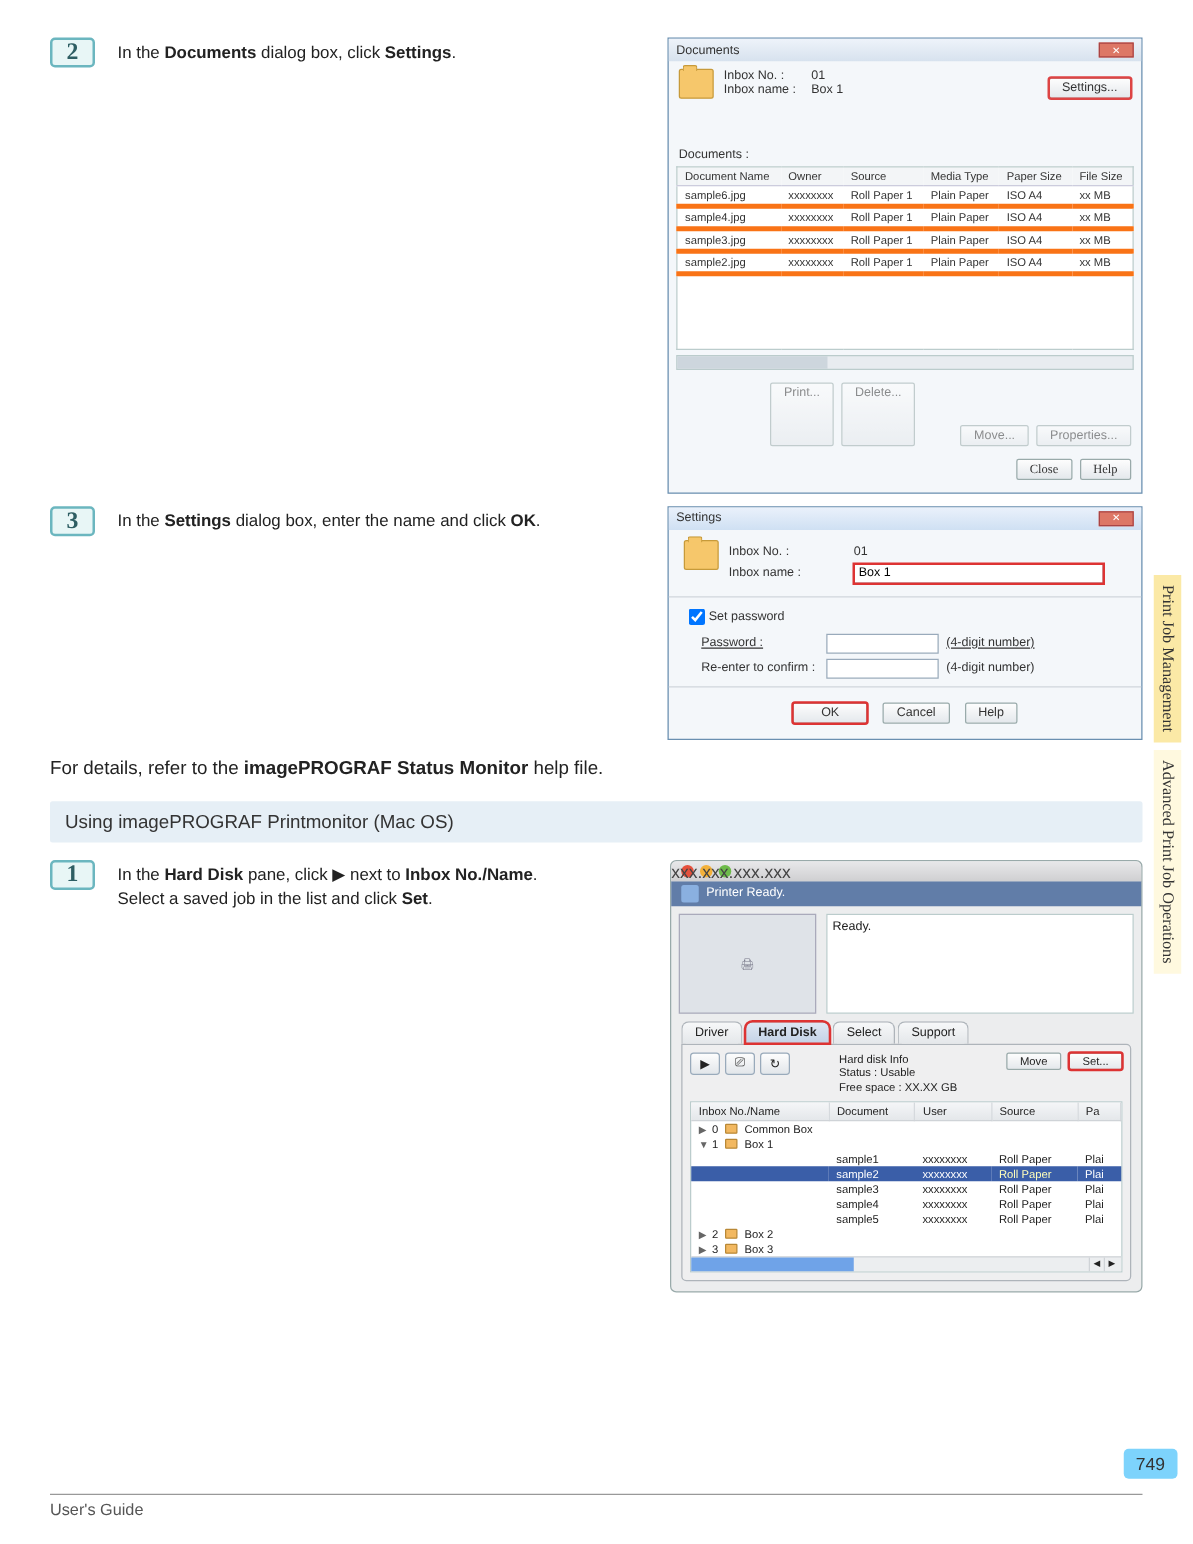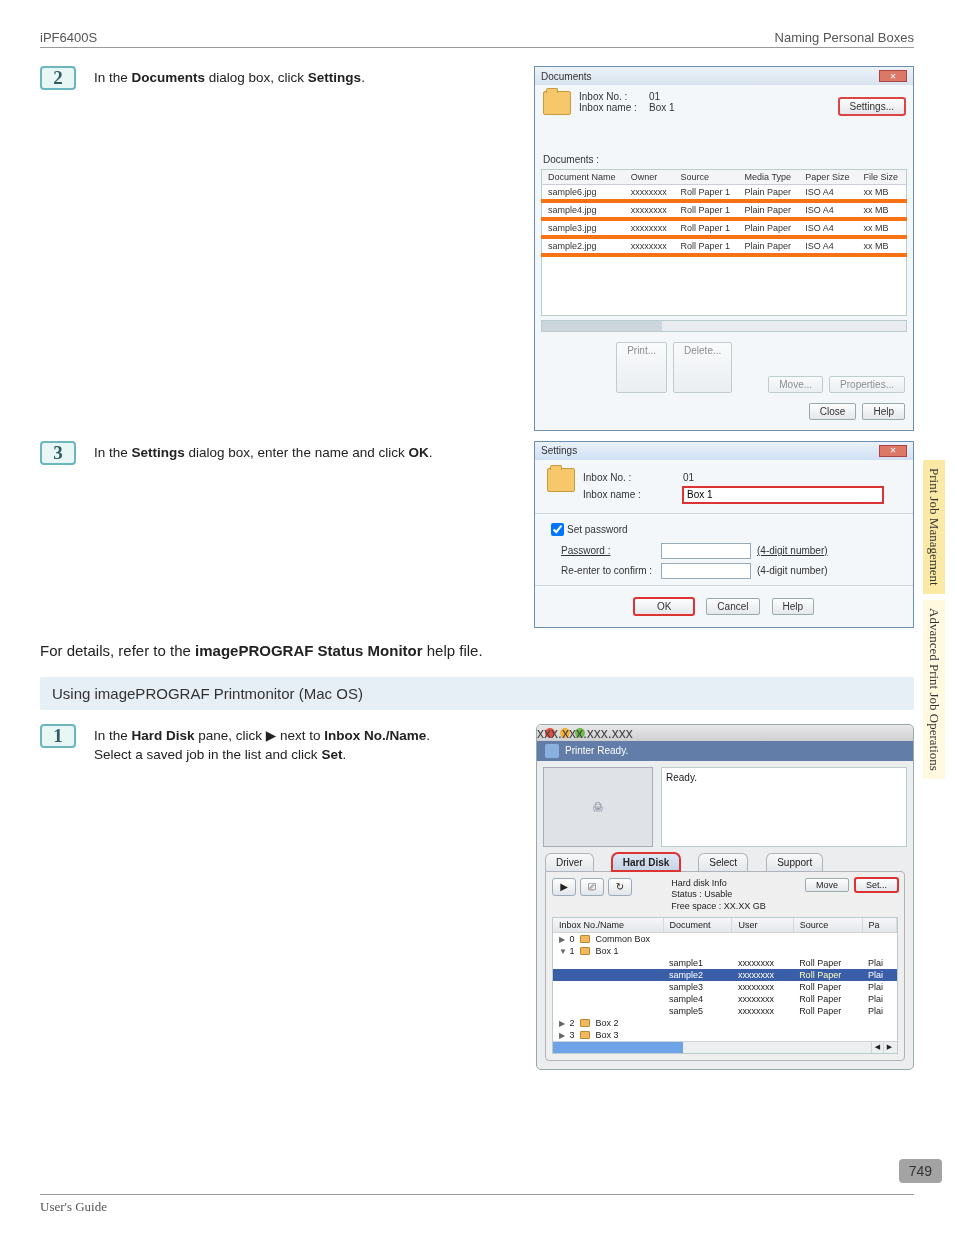--- a/index.html
+++ b/index.html
@@ -178,21 +178,21 @@
   }
   .mac-upper{display:flex;padding:6px;}
   .printer-ico{
     width:110px;height:80px;background:#dfe3e8;border:1px solid #aab;
     display:flex;align-items:center;justify-content:center;color:#778;font-size:9px;
     margin-right:8px;
   }
   .mac-ready{
     flex:1;background:#fff;border:1px solid #bcc;padding:4px;font-size:10px;
   }
-  .mac-tabs{display:flex;gap:18px;margin:0 8px;}
+  .mac-tabs{display:flex;gap:2px;margin:0 8px;}
   .mac-tab{
     padding:3px 10px;font-size:10px;border:1px solid #aeb4ba;border-bottom:none;
     border-radius:6px 6px 0 0;background:linear-gradient(#f7f8f9,#e4e7ea);
   }
   .mac-tab.sel{
     background:linear-gradient(#dfe7f3,#c3d2e6);font-weight:bold;outline:2px solid #d33;outline-offset:-1px;
   }
   .mac-panel{
     border:1px solid #aeb4ba;background:#efeff0;margin:0 8px 8px 8px;border-radius:0 4px 4px 4px;
     padding:6px;
@@ -219,38 +219,34 @@
   .mac-listing tr.sel td.red-cell{background:#3a5ea8;color:#ffb;}
   .mac-tree-ico{display:inline-block;width:10px;height:8px;background:#f2b860;border:1px solid #b98836;border-radius:1px;vertical-align:middle;margin:0 3px;}
   .mac-tree-arrow{display:inline-block;font-size:8px;color:#666;width:8px;}
   .mac-hbar{height:12px;background:#eceef0;border-top:1px solid #cfd3d7;position:relative;}
   .mac-hbar::before{content:"";position:absolute;left:0;top:0;height:100%;width:130px;background:#6fa3e8;}
   .mac-hbar-ctrl{position:absolute;right:2px;top:0;height:100%;display:flex;}
   .mac-hbar-ctrl span{width:12px;border-left:1px solid #cfd3d7;font-size:7px;display:flex;align-items:center;justify-content:center;}
 
   .page-num-badge{
     position:absolute; right:12px; bottom:52px;
-    background:#a3a3a3;border-radius:4px;
+    background:#7dd3fc;border-radius:4px;
     padding:4px 10px;font-size:14px;color:#333;
   }
   .footer-row{
     position:absolute;left:40px;right:40px;bottom:20px;
     border-top:1px solid #999;padding-top:4px;
-    font-size:13px;color:#555;font-family:Liberation Serif, serif;
+    font-size:13px;color:#555;
   }
 </style>
 </head>
 <body>
 
 <div class="page">
 
-  <div class="header-row">
-    <span>iPF6400S</span>
-    <span>Naming Personal Boxes</span>
-  </div>
 
   <div class="side-tabs">
     <div class="side-tab active1">Print Job Management</div>
     <div class="side-tab active2">Advanced Print Job Operations</div>
   </div>
 
   <div class="step-row">
     <div class="step-num">2</div>
     <div class="step-text">
       <span>In the </span><b>Documents</b><span> dialog box, click </span><b>Settings</b><span>.</span>
@@ -330,21 +326,21 @@
           <div class="spacer"></div>
           <div class="group">
             <span class="btn" style="opacity:.55">Print...</span>
             <span class="btn" style="opacity:.55">Delete...</span>
           </div>
           <div class="group" style="margin-left:30px;margin-top:34px;">
             <span class="btn" style="opacity:.55">Move...</span>
             <span class="btn" style="opacity:.55">Properties...</span>
           </div>
         </div>
-        <div class="doc-actions" style="padding-top:0;">
+        <div class="doc-actions" style="padding-top:0;font-family:Liberation Serif, serif;">
           <div class="spacer"></div>
           <span class="btn">Close</span>
           <span class="btn">Help</span>
         </div>
       </div>
     </div>
   </div>
 
   <div class="step-row">
     <div class="step-num">3</div>

